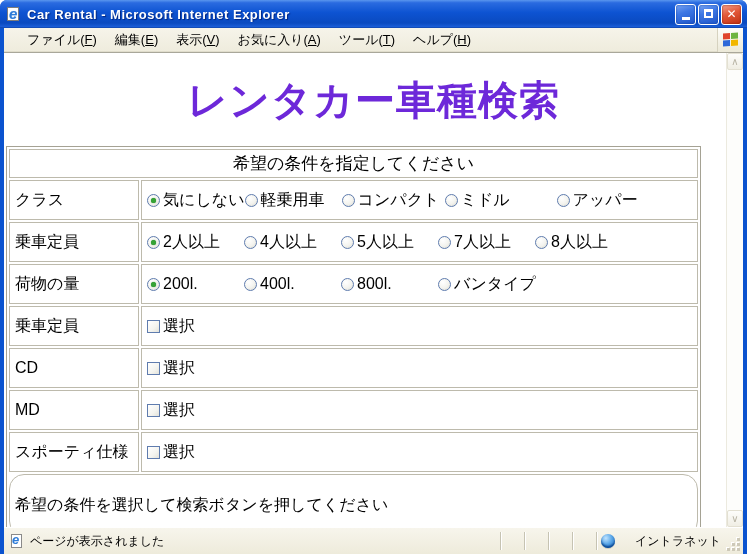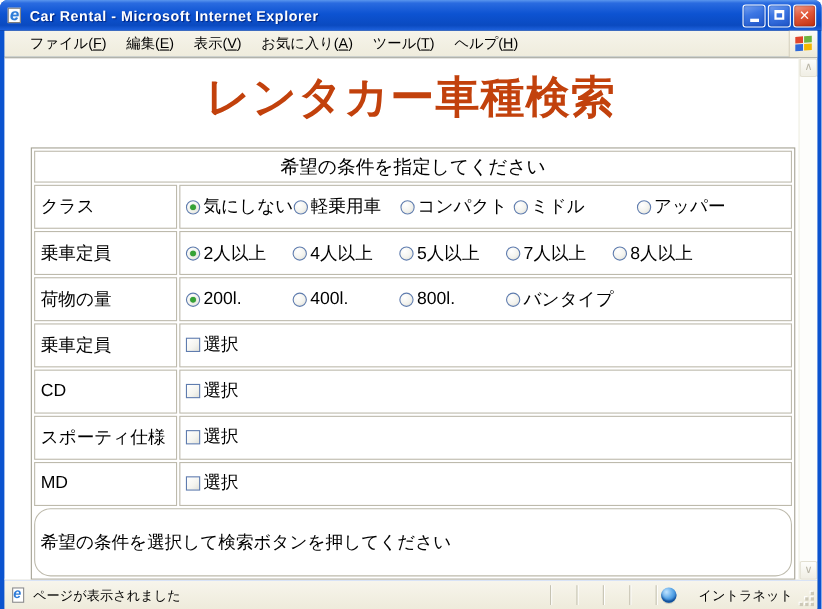--- a/index.html
+++ b/index.html
@@ -41,25 +41,25 @@
     background:linear-gradient(180deg,#fdfdf9,#ece9d8);}
   .winflag{width:15px;height:14px;display:grid;grid-template-columns:7px 7px;
     grid-template-rows:6px 6px;gap:1px;transform:skewY(-4deg);}
   .winflag i{display:block;}
   .winflag .r{background:#e0452c;} .winflag .g{background:#6eb43f;}
   .winflag .b{background:#2e69d8;} .winflag .y{background:#f2b700;}
 
   
   .content{flex:1;margin:0 4px;background:#fff;position:relative;overflow:hidden;
     border-top:1px solid #a9a79a;}
-  .page-heading{margin:8px 0 18px;text-align:center;font-size:40px;font-weight:bold;
-    color:#c2410c;letter-spacing:1px;}
-
-  
-  table.search-form{margin-left:24px;width:695px;border-collapse:separate;border-spacing:2px;
+  .page-heading{margin:20px 0 18px;text-align:center;font-size:40px;font-weight:bold;
+    color:#6d28d9;letter-spacing:1px;}
+
+  
+  table.search-form{margin-left:2px;width:695px;border-collapse:separate;border-spacing:2px;
     border:1px solid #a5a294;background:#fff;font-size:16px;color:#000;}
   table.search-form td{border:1px solid #bdbaac;padding:2px 5px;vertical-align:middle;}
   td.form-header{text-align:center;font-size:17px;height:27px;}
   td.row-label{width:130px;height:40px;white-space:nowrap;}
   td.footer-note{height:62px;vertical-align:top;padding-top:4px;border-radius:15px;}
   .opts{display:flex;align-items:center;}
   .opt{display:inline-flex;align-items:center;min-width:97px;white-space:nowrap;cursor:default;}
   .row-class .opt:nth-child(1){min-width:89px;}
   .row-class .opt:nth-child(3){min-width:103px;}
   .row-class .opt:nth-child(4){min-width:112px;}
@@ -251,28 +251,28 @@
               </span></td>
       </tr>
       <tr>
         <td class="row-label">CD</td>
         <td><span class="opt">
                 <span class="checkbox"></span>
                 <span>選択</span>
               </span></td>
       </tr>
       <tr>
-        <td class="row-label">スポーティ仕様</td>
+        <td class="row-label">MD</td>
         <td><span class="opt">
                 <span class="checkbox"></span>
                 <span>選択</span>
               </span></td>
       </tr>
       <tr>
-        <td class="row-label">MD</td>
+        <td class="row-label">スポーティ仕様</td>
         <td><span class="opt">
                 <span class="checkbox"></span>
                 <span>選択</span>
               </span></td>
       </tr>
 
       <tr>
         <td class="footer-note" colspan="2">希望の条件を選択して検索ボタンを押してください</td>
       </tr>
     </tbody>

